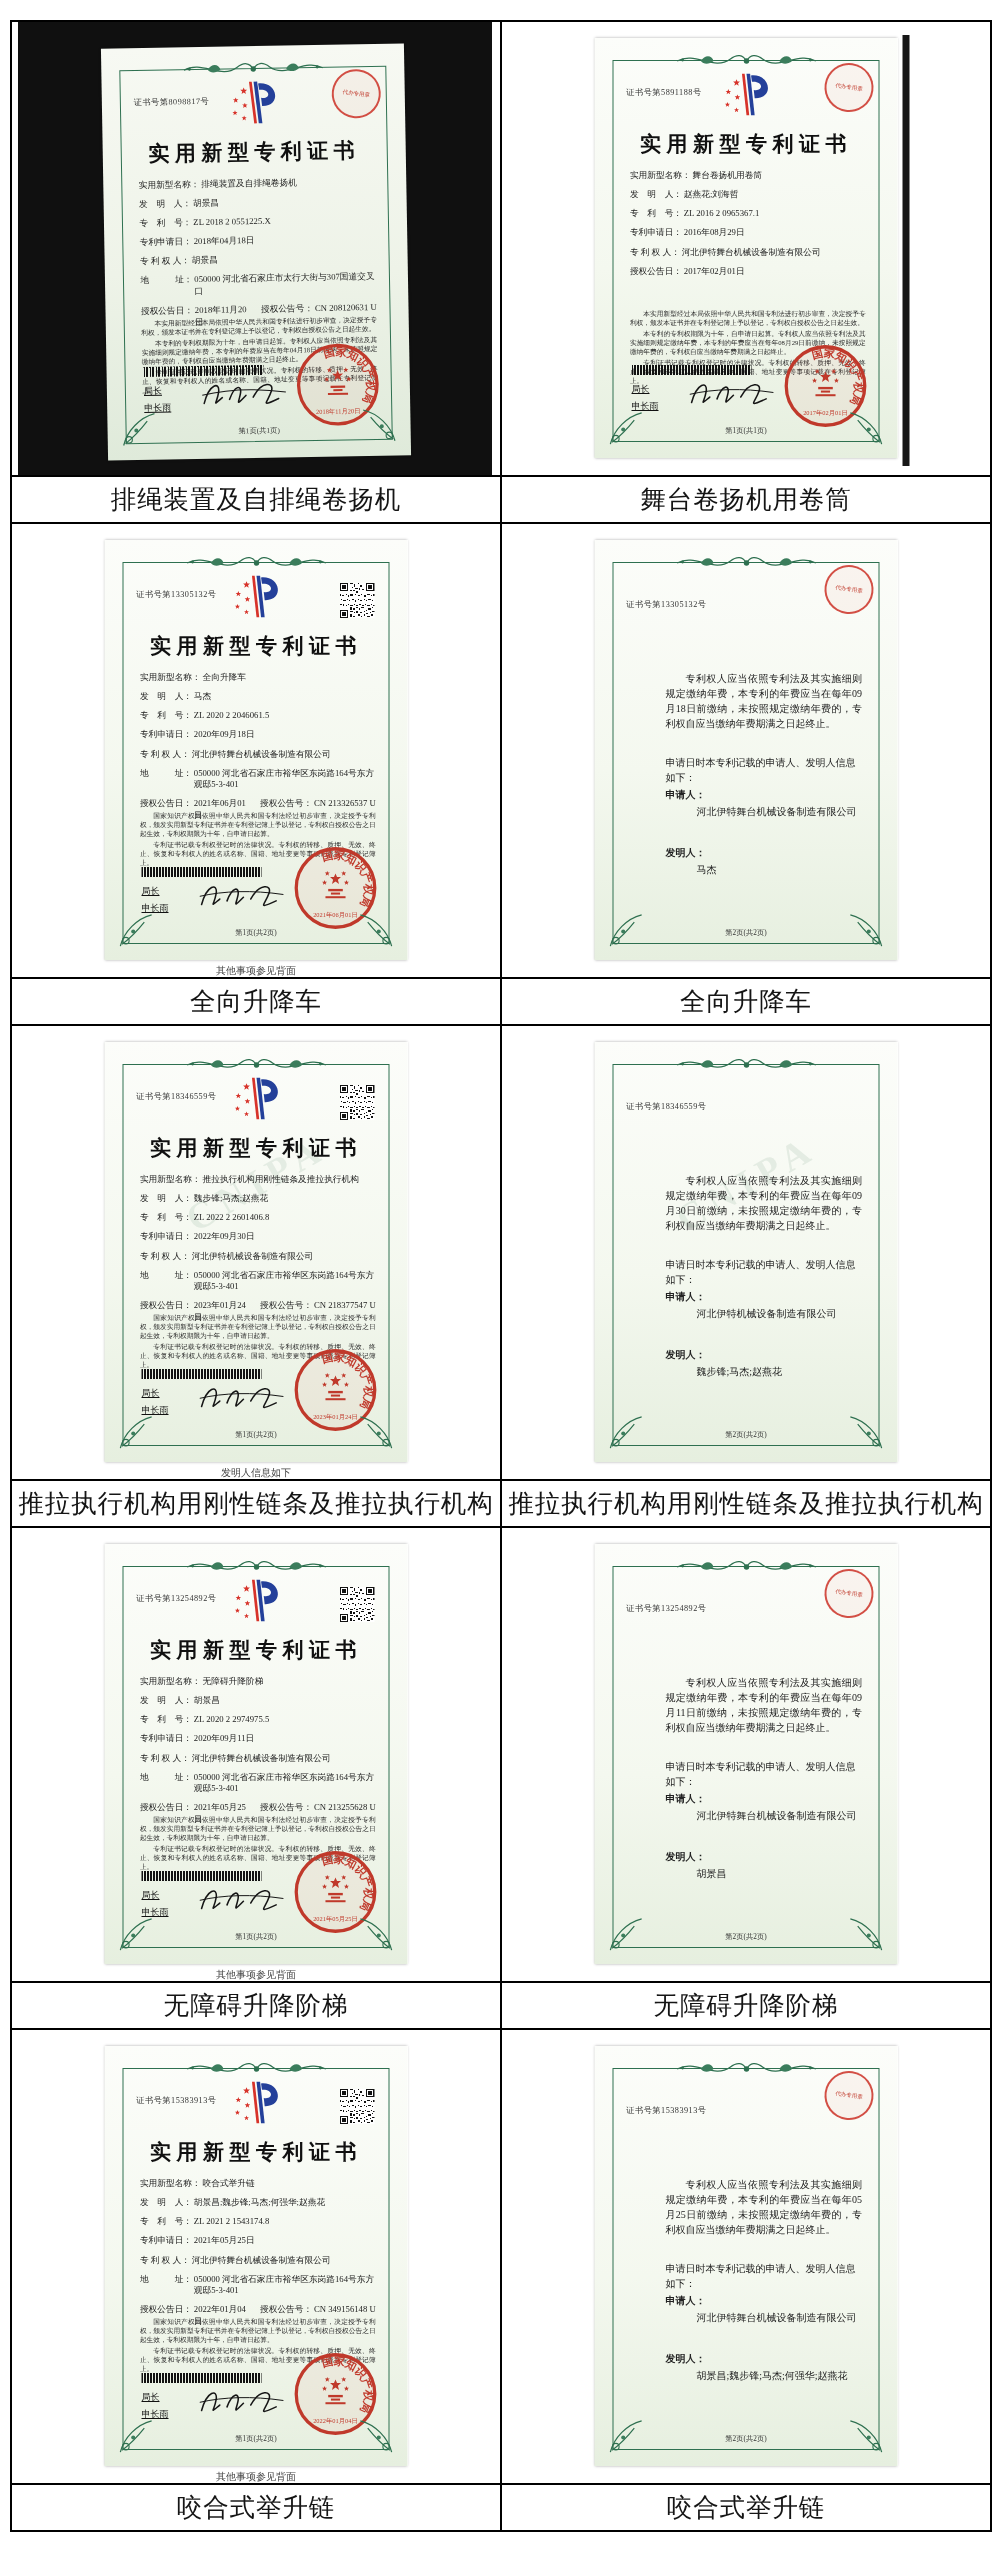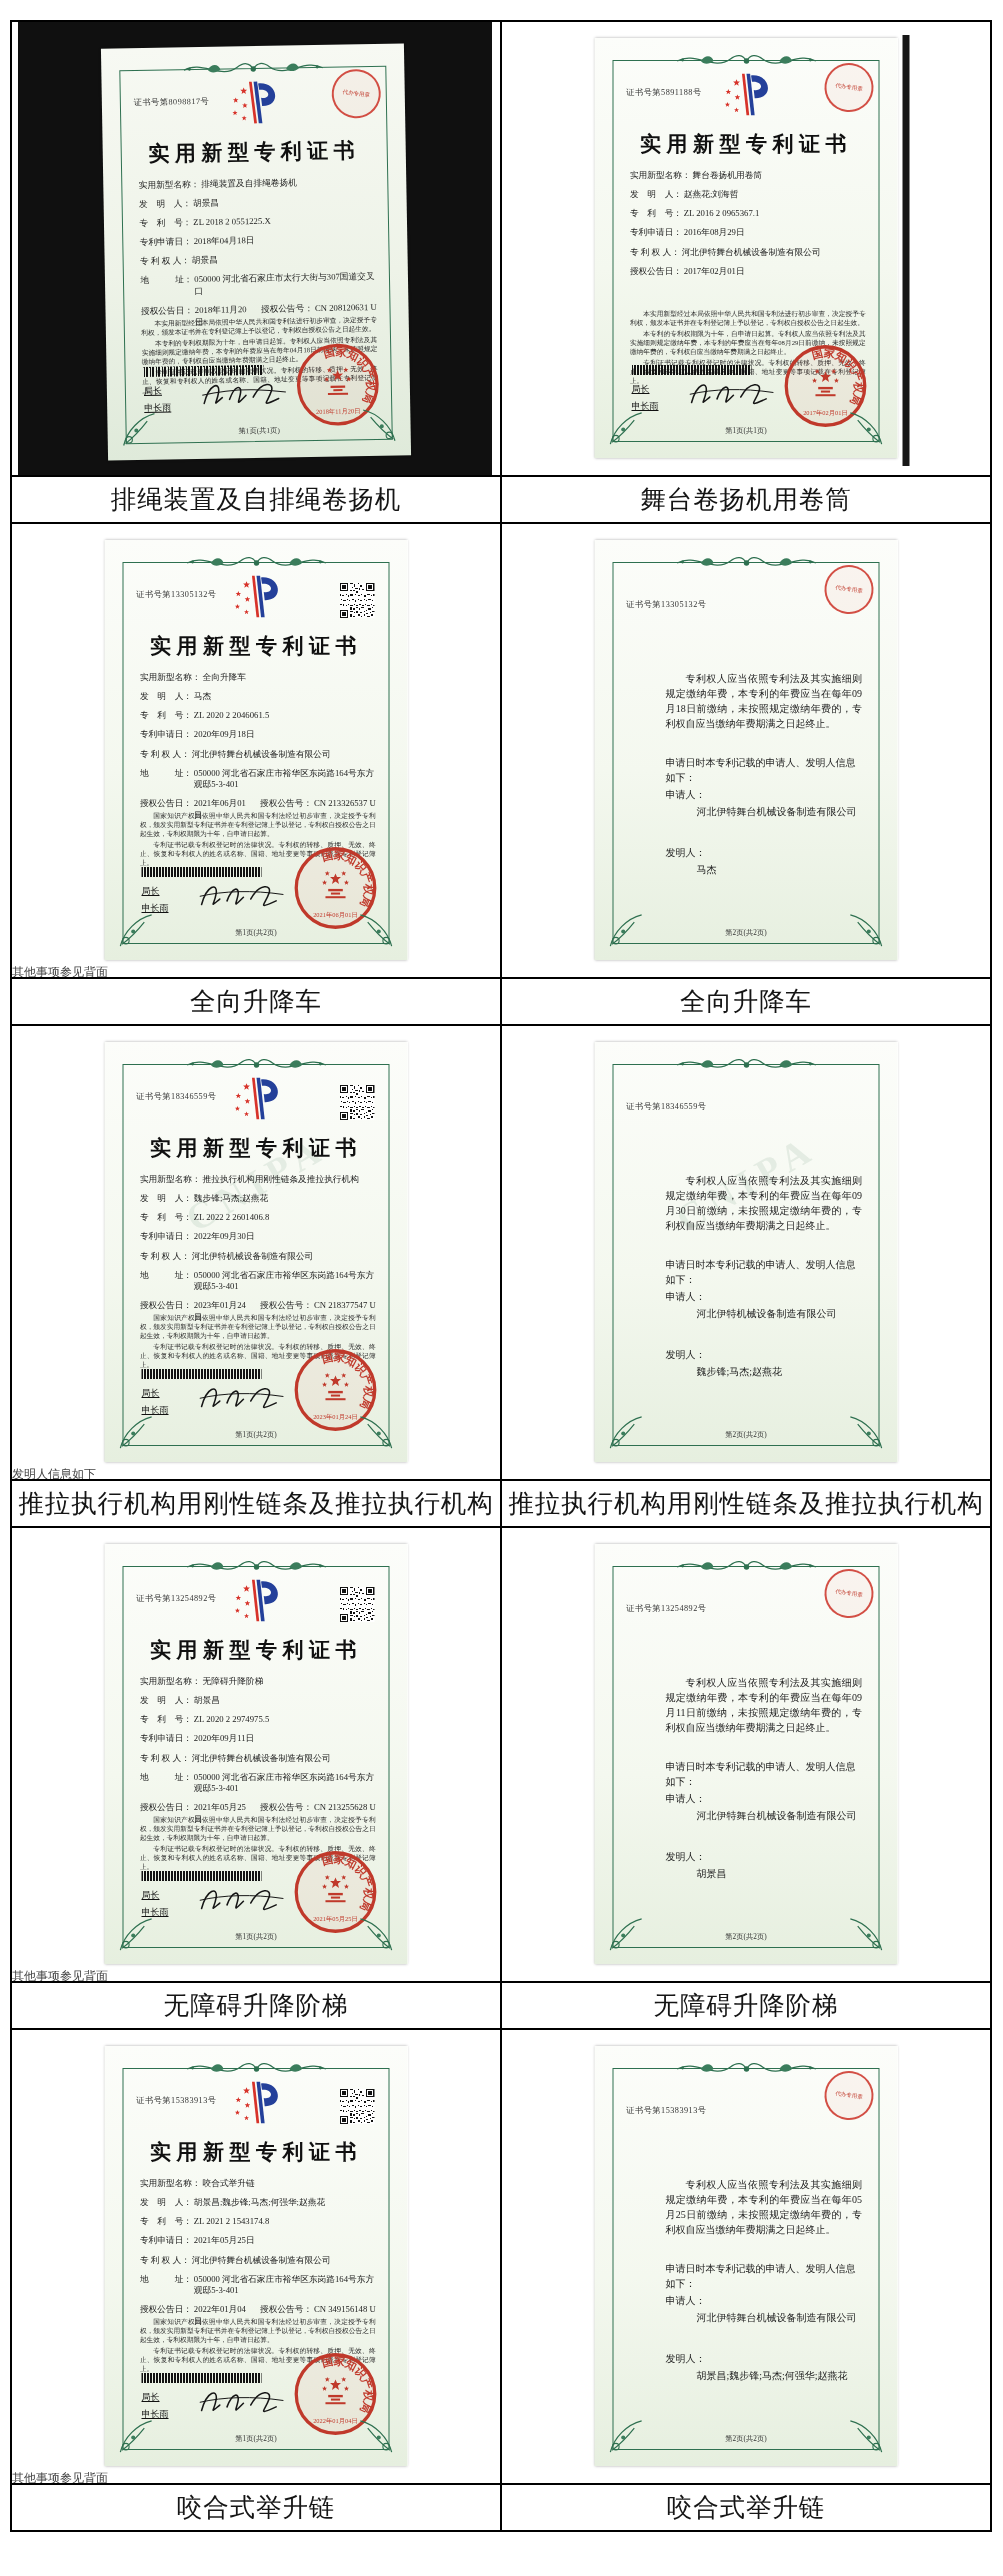--- a/index.html
+++ b/index.html
@@ -48,30 +48,30 @@
   .barcode{position:absolute;left:18px;bottom:66px;width:120px;height:10px;
            background:repeating-linear-gradient(90deg,#121212 0,#121212 1.4px,transparent 1.4px,transparent 2.7px,#121212 2.7px,#121212 4.6px,transparent 4.6px,transparent 6px);}
   .signer{position:absolute;left:18px;bottom:25.5px;font-size:9px;line-height:1.9;color:#111;text-decoration:underline;}
   .signature{position:absolute;left:69px;bottom:31px;}
   .seal{position:absolute;right:11px;bottom:12.8px;width:84px;height:84px;}
   .sealdate{position:absolute;bottom:10px;left:0;right:0;text-align:center;font-size:6.4px;color:#c0392b;}
   .pageno{position:absolute;bottom:4.6px;left:0;right:0;text-align:center;font-size:7.3px;color:#333;}
   .corner{position:absolute;}
   .corner.cl{left:-4.6px;bottom:-4.6px;}
   .corner.cr{right:-4.6px;bottom:-4.6px;transform:scaleX(-1);}
-  .note{position:absolute;top:440px;left:0;right:0;text-align:left;font-size:12px;color:#444;
+  .note{position:absolute;top:440px;left:0;right:0;text-align:center;font-size:10px;color:#444;
         font-family:"Liberation Serif",serif;}
   .wm{position:absolute;top:119px;left:-18px;right:-18px;text-align:center;
       transform:rotate(-30deg);font-size:38px;font-weight:bold;letter-spacing:7.3px;
       color:rgba(140,170,152,.18);pointer-events:none;}
   
   .backbody{position:absolute;top:108px;left:22px;right:16.4px;font-size:10px;line-height:1.5;color:#222;margin-left:30px;}
   .backbody .fee{text-indent:2em;margin:0 0 24px;text-align:justify;}
   .backbody .intro{margin:0;}
-  .backbody .lab{margin:1.8px 0 0;}
+  .backbody .lab{margin:1.8px 0 0;font-weight:bold;}
   .backbody .ind{margin:1.8px 0 0;padding-left:31px;}
   .backbody .gap{height:24px;}
 </style>
 </head>
 <body>
 
 <div class="page">
     <div class="grid-row">
       <div class="grid-cell">
     <div class="cert-area photo">

